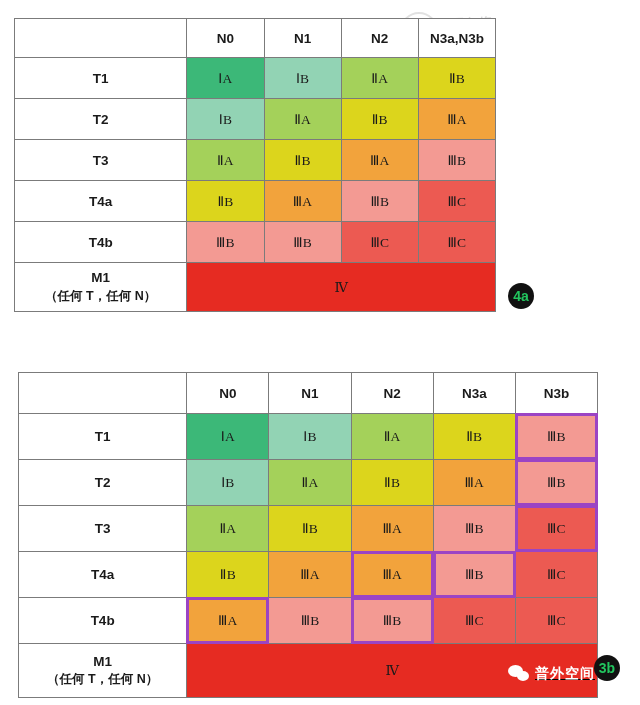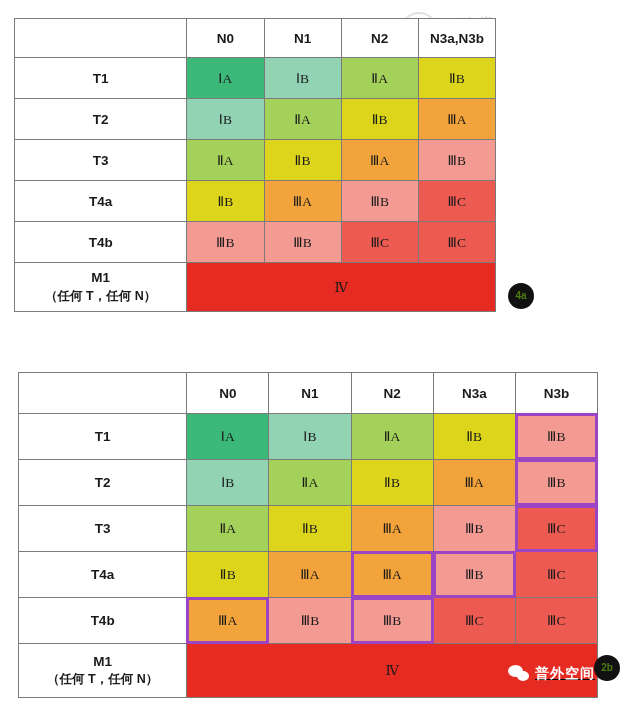--- a/index.html
+++ b/index.html
@@ -97,23 +97,23 @@
   #table-4b tr.drow td { height: 45px; }
   #table-4b tr.mrow td { height: 53px; }
 
   
   .badge {
     position: absolute;
     width: 26px;
     height: 26px;
     border-radius: 50%;
     background: #111111;
-    color: #4d7c0f;
-    font-weight: bold;
-    font-size: 10px;
+    color: #22c55e;
+    font-weight: bold;
+    font-size: 14px;
     line-height: 26px;
     text-align: center;
     font-family: "Liberation Sans","DejaVu Sans",sans-serif;
   }
   #badge-4a { left: 508px; top: 283px; }
   #badge-4b { left: 594px; top: 655px; }
 
   
   .wm-top {
     position: absolute;
@@ -302,21 +302,21 @@
         <tr class="mrow">
           <td class="rowhead m1head">
             <div>M1</div>
             <div class="sub">（任何 T，任何 N）</div>
           </td>
           <td class="m1cell" colspan="5" style="background: rgb(230, 43, 34);">Ⅳ</td>
         </tr>
       </tbody>
   </table>
 
-  <div class="badge" id="badge-4b">2b</div>
+  <div class="badge" id="badge-4b">3b</div>
 
   <div class="wm-wechat">
     <span class="wx">
       <span class="b1"></span>
         <span class="b2"></span>
     </span>
     <span class="wtext">普外空间</span>
   </div>
 
 </div>

